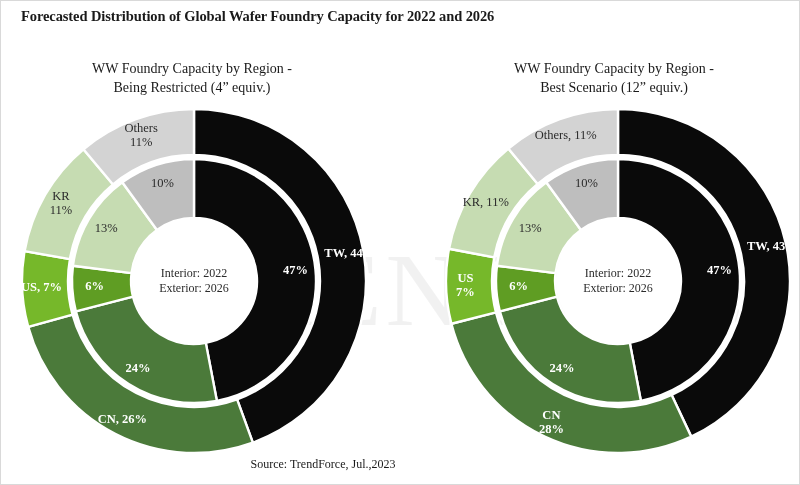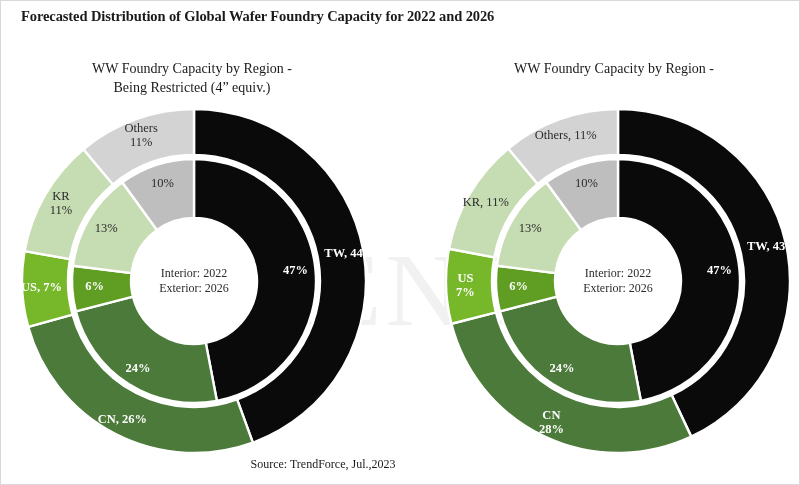--- a/index.html
+++ b/index.html
@@ -126,20 +126,21 @@
     <span class="ln">Forecasted Distribution of Global Wafer Foundry Capacity for 2022 and 2026</span>
   </div>
 
   <div id="left-panel-title" class="panel-title">
     <span class="ln">WW Foundry Capacity by Region -</span>
     <span class="ln">Being Restricted (4” equiv.)</span>
   </div>
 
   <div id="right-panel-title" class="panel-title">
     <span class="ln">WW Foundry Capacity by Region -</span>
+    <span class="ln">Best Scenario (12” equiv.)</span>
   </div>
 
   <div id="watermark">
     <span class="wm-mark">7</span>
     <span class="wm-text">TRENDFORCE</span>
   </div>
 
   <div id="left-donut" class="donut-wrap">
       <svg viewBox="0 0 360 360">
         <g>

